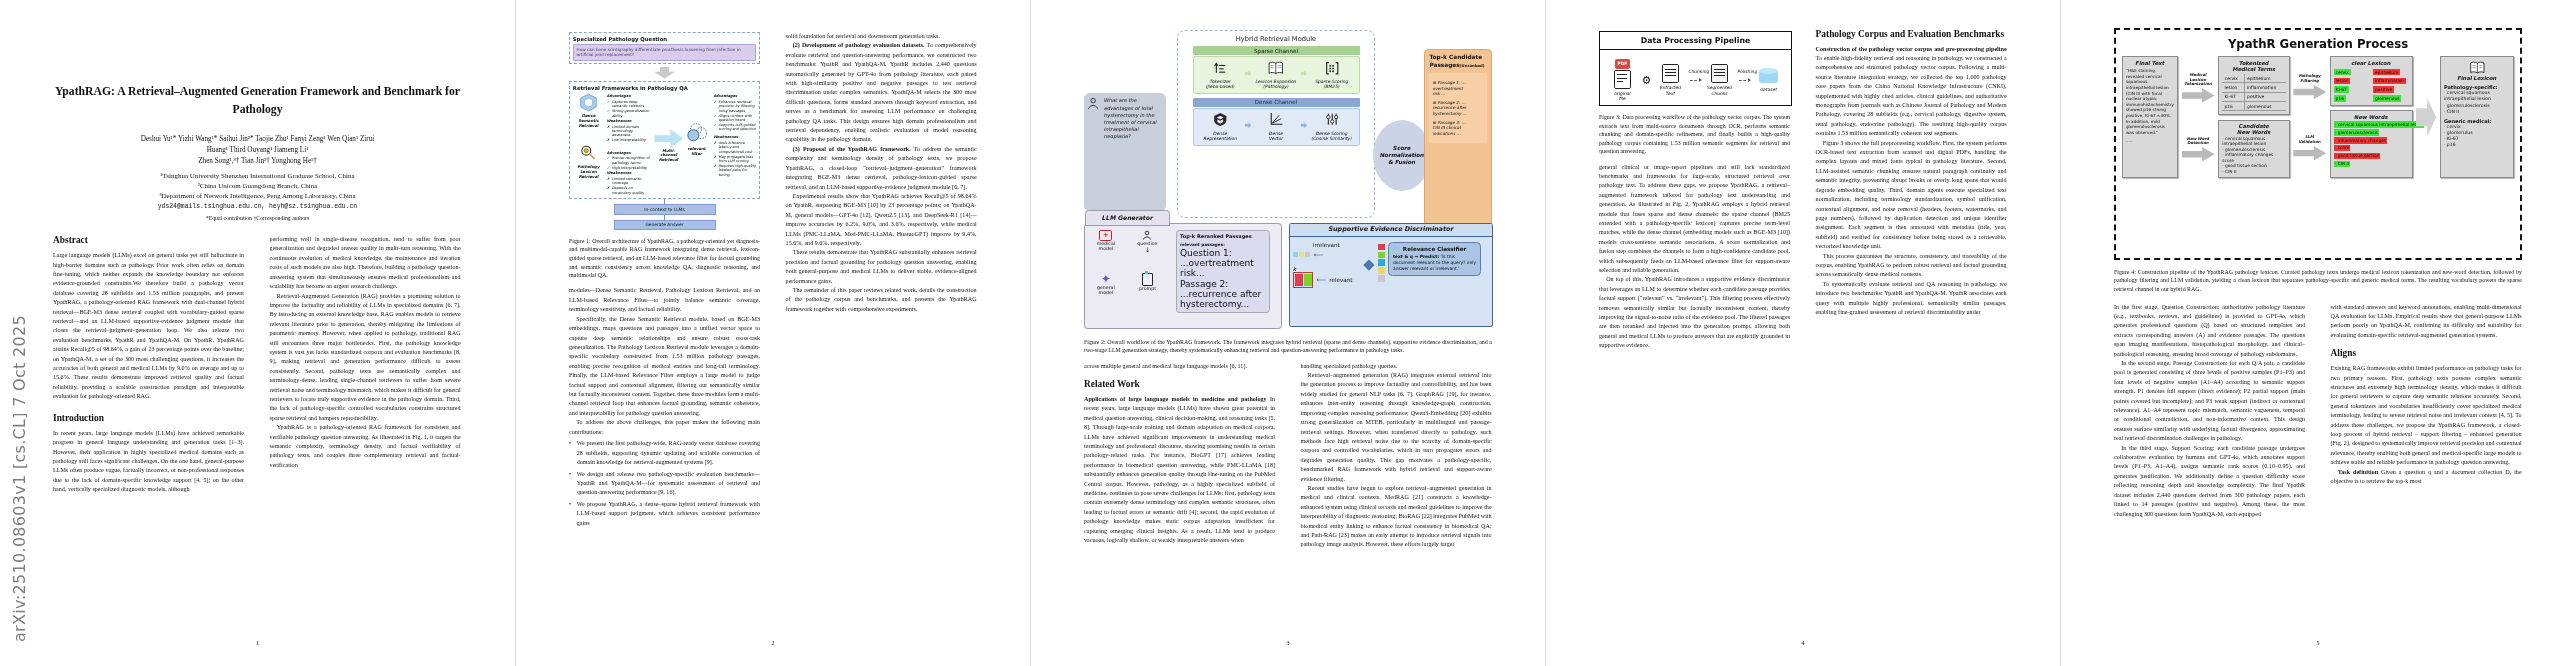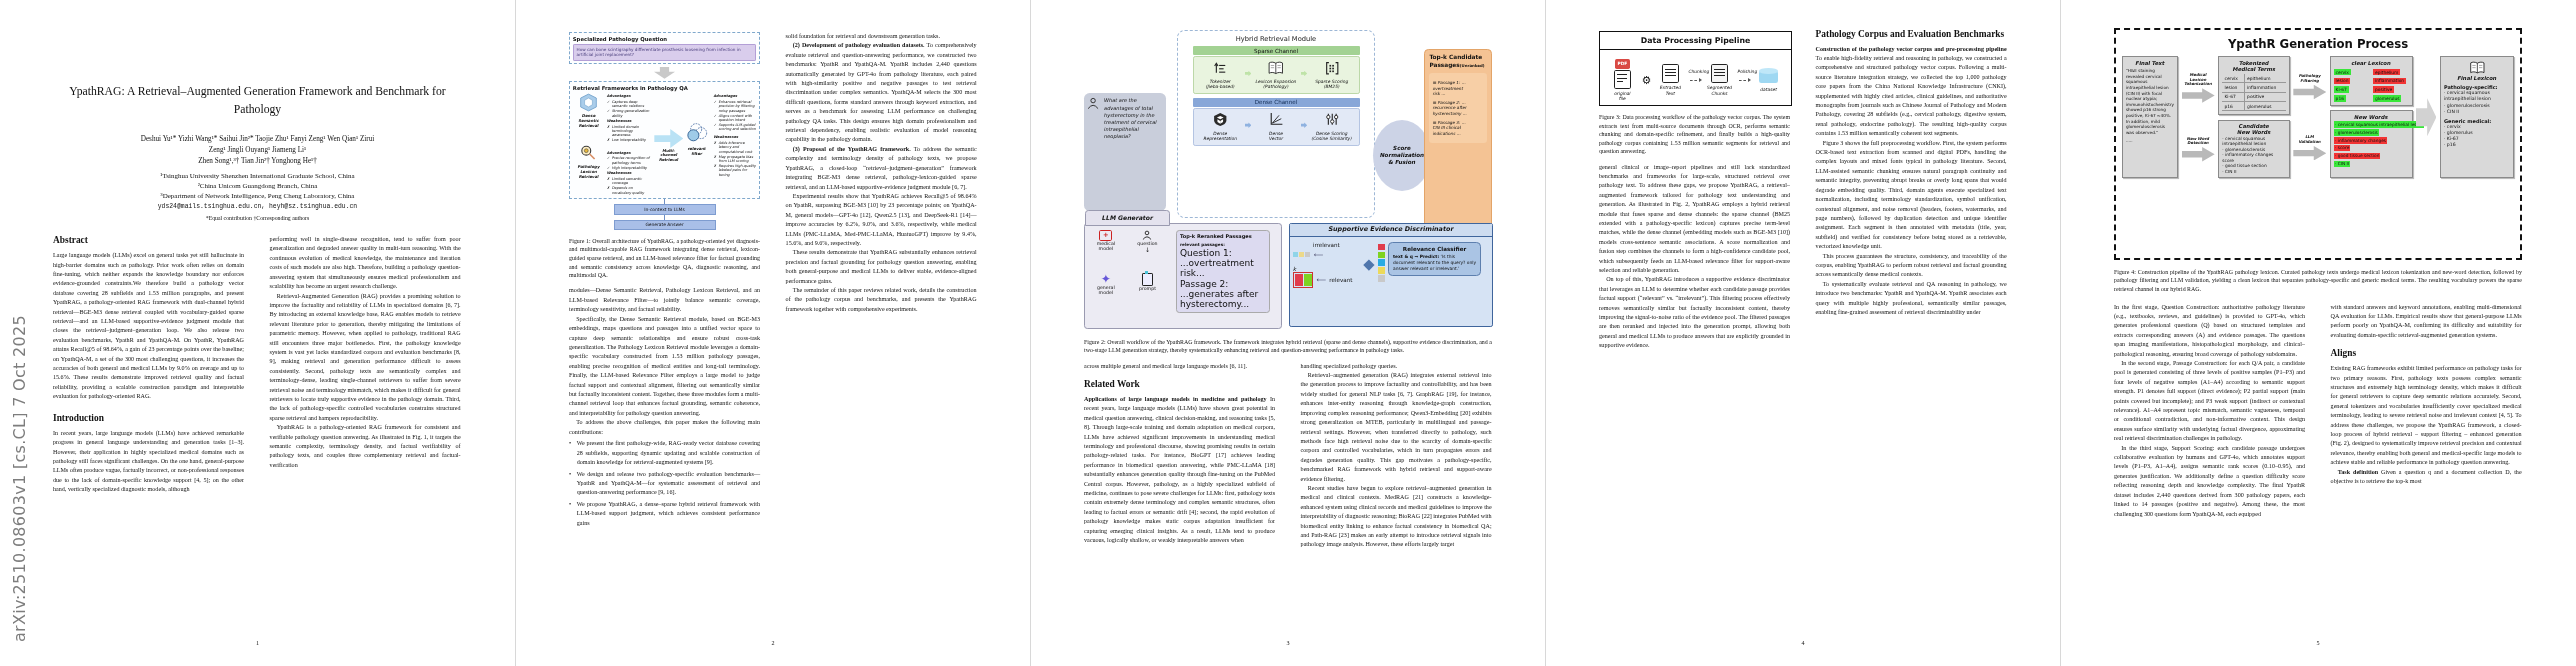--- a/index.html
+++ b/index.html
@@ -13,21 +13,21 @@
   .col{width:191px;flex:0 0 191px;}
   p.par{margin:0;font-size:6.1px;line-height:9.4px;text-align:justify;text-indent:7.2px;}
   p.par.nti{text-indent:0;}
   p.par b{font-weight:bold;}
   .h1{font-size:9.4px;font-weight:bold;margin:7.8px 0 4.4px;line-height:11.7px;}
   .caption{font-size:5.9px;line-height:8.6px;text-align:justify;margin:4.4px 0 6.7px;}
   .pageno{position:absolute;bottom:21px;left:0;right:0;text-align:center;font-size:6.1px;}
   
   .arxiv{position:absolute;left:10px;top:642px;transform-origin:0 0;transform:rotate(-90deg);
          font-family:"DejaVu Sans",sans-serif;font-size:16px;color:#7d7d7d;white-space:nowrap;letter-spacing:0.3px;}
-  .title{margin-top:83px;text-align:center;font-size:11.7px;font-weight:normal;line-height:18.3px;}
+  .title{margin-top:83px;text-align:center;font-size:11.7px;font-weight:bold;line-height:18.3px;}
   .authors{margin-top:14.5px;text-align:center;font-size:7.2px;line-height:11px;}
   .affil{text-align:center;font-size:7px;line-height:10px;}
   .emails{text-align:center;font-family:"Liberation Mono","DejaVu Sans Mono",monospace;font-size:6.4px;margin-top:1.7px;}
   .contrib{text-align:center;font-size:5.8px;margin-top:4.4px;}
   .pre{white-space:pre-line;}
   .mk{display:flex;gap:1.7px;font:italic 3.5px/4.4px "DejaVu Sans",sans-serif;margin:0.6px 0;}
   .mk .m{flex:0 0 3.3px;}
   .advh{font:italic bold 3.6px/5px "DejaVu Sans",sans-serif;margin-top:1.1px;}
   
   .fig1{width:191px;margin-top:32px;font-family:"DejaVu Sans",sans-serif;}
@@ -155,27 +155,27 @@
 </style>
 </head>
 <body>
 
 <div class="page">
   <div class="arxiv">arXiv:2510.08603v1  [cs.CL]  7 Oct 2025</div>
   <div class="inner">
     <div class="title">YpathRAG: A Retrieval–Augmented Generation Framework and Benchmark for Pathology</div>
     <div class="authors">
       <div>Deshui Yu¹*    Yizhi Wang¹*    Saihui Jin²*    Taojie Zhu¹    Fanyi Zeng¹    Wen Qian¹    Zirui</div>
-      <div>Zeng¹    Jingli Ouyang¹    Jiameng Li¹</div>
+      <div>Huang¹    Third Ouyang¹    Jiameng Li¹</div>
       <div>Zhen Song¹,³†    Tian Jin²†    Yonghong He¹†</div>
     </div>
     <div class="affil" style="margin-top:4.4px;">
       <div>¹Tsinghua University Shenzhen International Graduate School, China</div>
       <div>²China Unicom Guangdong Branch, China</div>
-      <div>³Department of Network Intelligence, Peng Cheng Laboratory, China</div>
+      <div>³Department of Network Intelligence, Peng Among Laboratory, China</div>
     </div>
     <div class="emails">yds24@mails.tsinghua.edu.cn, heyh@sz.tsinghua.edu.cn</div>
     <div class="contrib">*Equal contribution      †Corresponding authors</div>
     <div class="cols" style="margin-top:14.5px;">
       <div class="col">
         <div class="h1" style="margin-top:0;">Abstract</div>
         <p class="par nti">Large language models (LLMs) excel on general tasks yet still hallucinate in high-barrier domains such as pathology. Prior work often relies on domain fine-tuning, which neither expands the knowledge boundary nor enforces evidence-grounded constraints.We therefore build a pathology vector database covering 28 subfields and 1.53 million paragraphs, and present YpathRAG, a pathology-oriented RAG framework with dual-channel hybrid retrieval—BGE-M3 dense retrieval coupled with vocabulary-guided sparse retrieval—and an LLM-based supportive-evidence judgment module that closes the retrieval–judgment–generation loop. We also release two evaluation benchmarks, YpathR and YpathQA-M. On YpathR, YpathRAG attains Recall@5 of 98.64%, a gain of 23 percentage points over the baseline; on YpathQA-M, a set of the 300 most challenging questions, it increases the accuracies of both general and medical LLMs by 9.0% on average and up to 15.6%. These results demonstrate improved retrieval quality and factual reliability, providing a scalable construction paradigm and interpretable evaluation for pathology-oriented RAG.</p>
         <div class="h1" style="margin-top:11px;">Introduction</div>
         <p class="par nti">In recent years, large language models (LLMs) have achieved remarkable progress in general language understanding and generation tasks [1–3]. However, their application in highly specialized medical domains such as pathology still faces significant challenges. On the one hand, general-purpose LLMs often produce vague, factually incorrect, or non-professional responses due to the lack of domain-specific knowledge support [4, 5]; on the other hand, vertically specialized diagnostic models, although</p>
       </div>
@@ -480,21 +480,21 @@
             <div>
                 <div class="clip"></div>
                 <div>prompt</div>
               </div>
           </div>
           <div class="f2rr">
             <div class="f2rrt">Top-k Reranked Passages</div>
             <div class="f2rrs">relevant passages:</div>
             <div>
                 <div class="pre f2rrl" style="font-size: inherit; line-height: inherit;">Question 1: ...overtreatment risk...</div>
-                <div class="pre f2rrl" style="font-size: inherit; line-height: inherit;">Passage 2: ...generates after hysterectomy...</div>
+                <div class="pre f2rrl" style="font-size: inherit; line-height: inherit;">Passage 2: ...recurrence after hysterectomy...</div>
               </div>
           </div>
         </div>
       </div>
       <div class="f2disc">
         <div class="f2disct">Supportive Evidence Discriminator</div>
         <div class="f2discin">
           <div style="width:66px;">
             <div class="f2lbl" style="text-align:center;">irrelevant</div>
             <div style="margin:1.1px 0 7.8px;"><span class="f2sq" style="background:#8fd4e8;"></span><span class="f2sq" style="background:#ecd98a;"></span><span class="f2sq" style="background:#c9c9c9;"></span><span class="f2arrowl"> ⟵</span></div>

